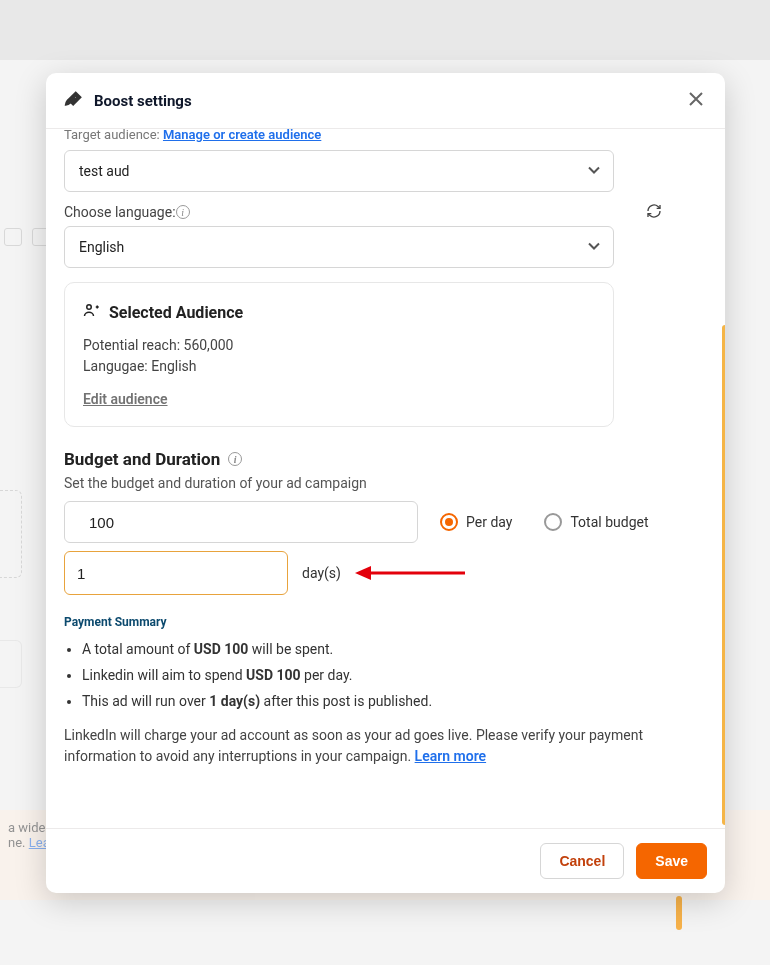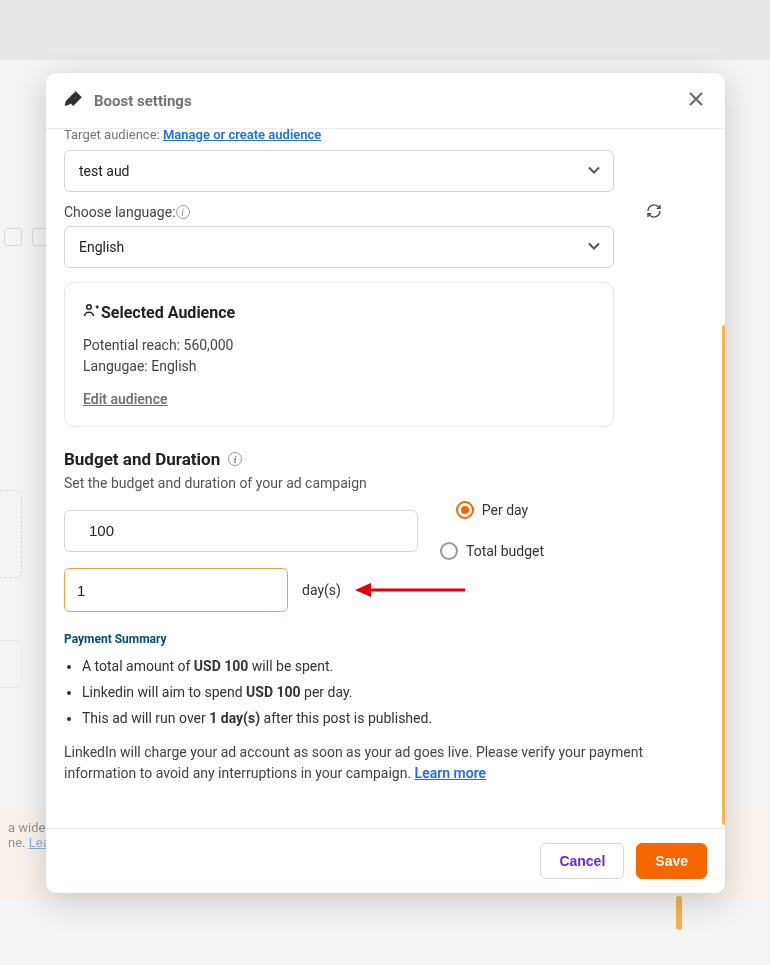--- a/index.html
+++ b/index.html
@@ -11,21 +11,21 @@
   .bg-bottom-banner { position: absolute; left: 0; right: 0; bottom: 65px; height: 90px; background: #fff1e6; opacity: 0.5; padding: 10px 8px; font-size: 13px; color: #333; }
   .bg-bottom-banner a { color: #1f6feb; text-decoration: underline; }
   .bg-icons { position: absolute; left: 4px; top: 228px; display: flex; gap: 10px; opacity: 0.3; }
   .bg-icons .sq { width: 18px; height: 18px; border: 1px solid #999; border-radius: 3px; }
   .bg-dashed { position: absolute; left: 0; top: 490px; width: 22px; height: 88px; border: 1px dashed #bbb; border-left: none; border-radius: 0 6px 6px 0; opacity: 0.5; }
   .bg-dashed2 { position: absolute; left: 0; top: 640px; width: 22px; height: 48px; border: 1px solid #ddd; border-left: none; border-radius: 0 6px 6px 0; opacity: 0.5; }
 
   
   .modal { position: absolute; left: 46px; top: 73px; width: 679px; height: 820px; background: #fff; border-radius: 10px; box-shadow: 0 8px 32px rgba(0,0,0,0.18); display: flex; flex-direction: column; }
   .modal-header { display: flex; align-items: center; padding: 14px 18px; border-bottom: 1px solid #eceaea; }
-  .modal-header .title { font-weight: 700; font-size: 15px; color: #737373; }
+  .modal-header .title { font-weight: 700; font-size: 15px; color: #0f172a; }
   .modal-header .close { margin-left: auto; color: #666; cursor: pointer; padding: 4px; }
   .modal-header .close svg { width: 14px; height: 14px; }
   .rocket { margin-right: 10px; color: #333; }
   .rocket svg { width: 20px; height: 20px; }
 
   .modal-body { position: relative; padding: 0 18px 12px 18px; flex: 1; overflow: hidden; }
   .scroll-area { height: 100%; overflow: hidden; position: relative; }
 
   
   .scrollbar-track { position: absolute; right: -3px; top: 196px; width: 6px; height: 500px; background: #f5b547; border-radius: 3px; }
@@ -38,32 +38,32 @@
   .select-box { position: relative; width: 550px; height: 42px; border: 1px solid #d6d6d6; border-radius: 6px; display: flex; align-items: center; padding: 8px 14px; font-size: 14px; color: #222; background: #fff; cursor: pointer; }
   .select-box .chev { position: absolute; right: 12px; top: 50%; transform: translateY(-50%); color: #555; }
   .select-box .chev svg { width: 14px; height: 14px; }
 
   .refresh-btn { position: absolute; right: 45px; top: 53px; color: #444; cursor: pointer; }
   .refresh-btn svg { width: 16px; height: 16px; }
 
   .info-icon { color: #888; width: 14px; height: 14px; border: 1px solid #999; border-radius: 50%; display: inline-flex; align-items: center; justify-content: center; font-size: 10px; font-style: italic; font-family: serif; }
 
   .audience-card { width: 550px; border: 1px solid #e7e7e7; border-radius: 10px; padding: 18px 18px; margin-top: 14px; }
-  .audience-card .card-title { display: flex; align-items: center; font-weight: 700; font-size: 16px; color: #222; margin-bottom: 12px; }
+  .audience-card .card-title { display: flex; align-items: center; gap: 8px; font-weight: 700; font-size: 16px; color: #222; margin-bottom: 12px; }
   .audience-card .card-title svg { width: 18px; height: 18px; }
   .audience-card .meta { font-size: 14px; color: #444; line-height: 1.5; }
   .audience-card .edit-link { display: inline-block; margin-top: 14px; font-size: 14px; font-weight: 600; color: #737373; text-decoration: underline; cursor: pointer; }
 
   .section-title { font-weight: 700; font-size: 17px; color: #222; margin-top: 22px; display: flex; align-items: center; gap: 8px; }
   .section-desc { font-size: 14px; color: #555; margin-top: 6px; margin-bottom: 10px; }
 
   .budget-row { display: flex; align-items: center; gap: 22px; }
   .budget-input { width: 354px; height: 42px; border: 1px solid #d6d6d6; border-radius: 6px; padding: 0 24px; font-size: 15px; color: #222; }
 
-  .radio-group { display: flex; align-items: center; gap: 23px; flex-direction: column; }
+  .radio-group { display: flex; align-items: center; gap: 32px; }
   .radio-item { display: flex; align-items: center; gap: 8px; font-size: 14px; color: #333; cursor: pointer; }
   .radio { width: 18px; height: 18px; border-radius: 50%; border: 2px solid #999; display: inline-flex; align-items: center; justify-content: center; }
   .radio.checked { border-color: #f56600; }
   .radio.checked::after { content: ""; width: 8px; height: 8px; background: #f56600; border-radius: 50%; }
 
   .duration-row { display: flex; align-items: center; gap: 14px; margin-top: 8px; }
   .duration-input { width: 224px; height: 44px; border: 1.5px solid #e8a33d; border-radius: 6px; padding: 0 12px; font-size: 15px; color: #222; outline: none; }
   .days-lbl { font-size: 14px; color: #333; }
 
   .arrow { display: flex; align-items: center; }
@@ -72,21 +72,21 @@
   .summary-title { font-weight: 700; font-size: 12px; color: #0c4a6e; margin-top: 20px; }
   .summary-list { margin: 8px 0 0 18px; }
   .summary-list li { font-size: 14px; color: #333; line-height: 1.85; }
   .summary-list b { font-weight: 700; }
 
   .fineprint { font-size: 14px; color: #444; margin-top: 10px; line-height: 1.55; }
   .fineprint .lm { color: #1f6feb; font-weight: 600; text-decoration: underline; cursor: pointer; }
 
   .modal-footer { border-top: 1px solid #eceaea; padding: 14px 18px; display: flex; justify-content: flex-end; gap: 12px; }
   .btn { height: 36px; border-radius: 6px; font-size: 14px; font-weight: 600; cursor: pointer; padding: 0 18px; display: inline-flex; align-items: center; }
-  .btn-secondary { background: #fff; border: 1px solid #d6d6d6; color: #6d28d9; }
+  .btn-secondary { background: #fff; border: 1px solid #d6d6d6; color: #c2410c; }
   .btn-primary { background: #f56600; border: 1px solid #f56600; color: #fff; }
 
   
   .outside-mark { position: absolute; right: 88px; top: 896px; width: 6px; height: 34px; background: #f7b24a; border-radius: 3px; }
 </style>
 </head>
 <body>
 
 <div class="bg-gray-bar"></div>
 <div class="bg-icons">

